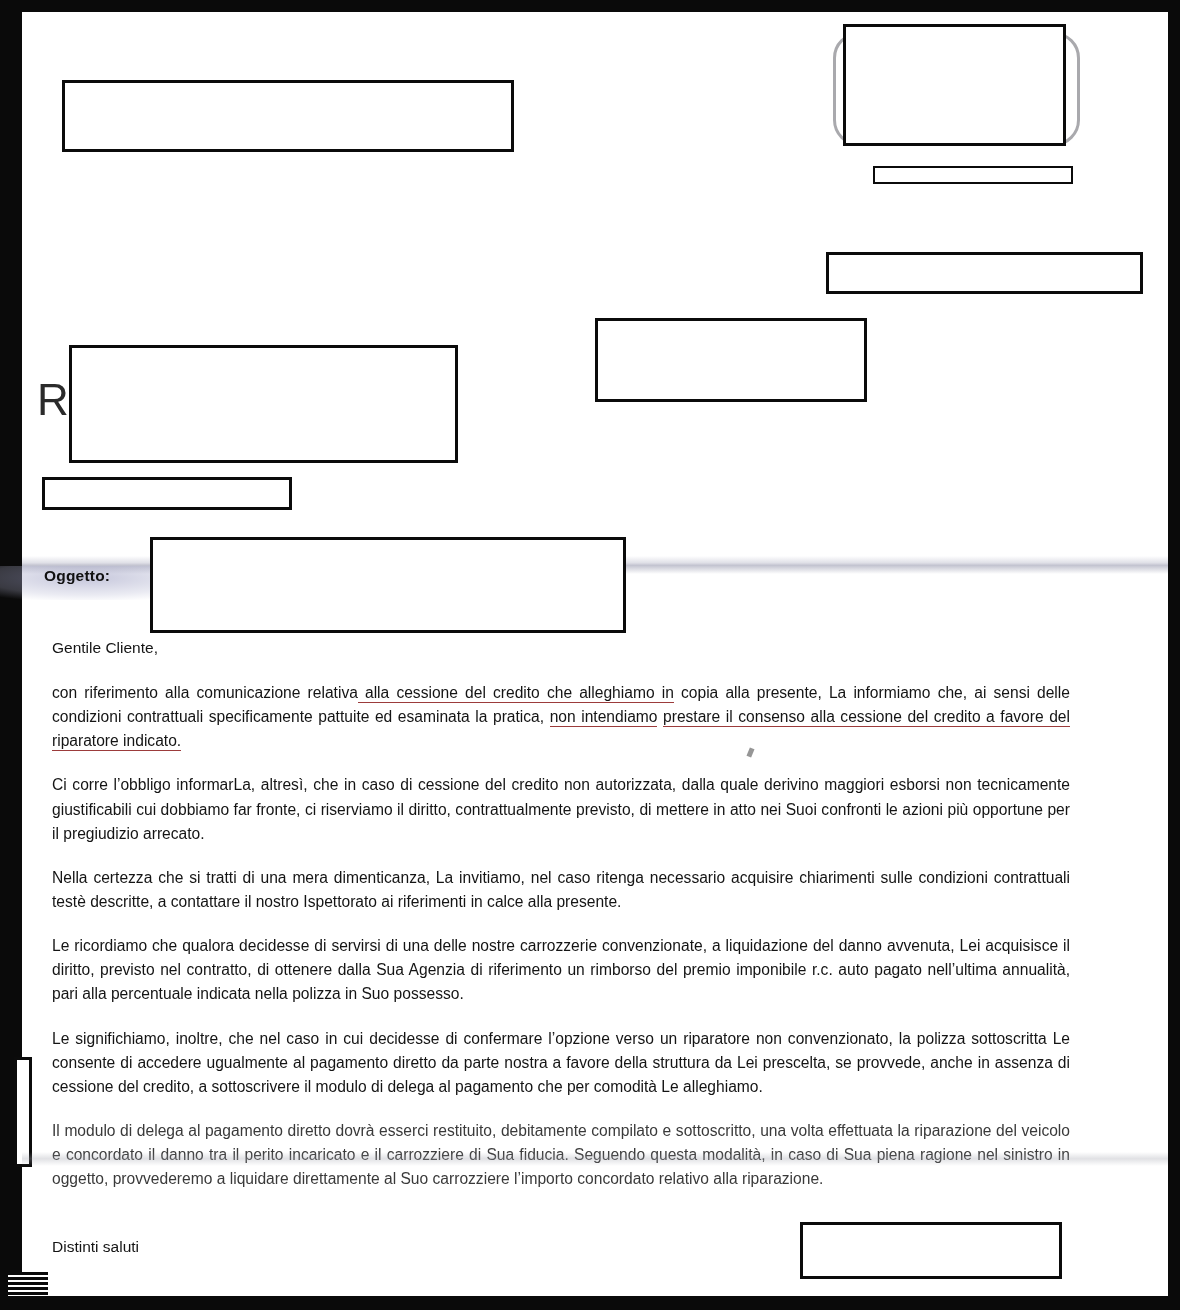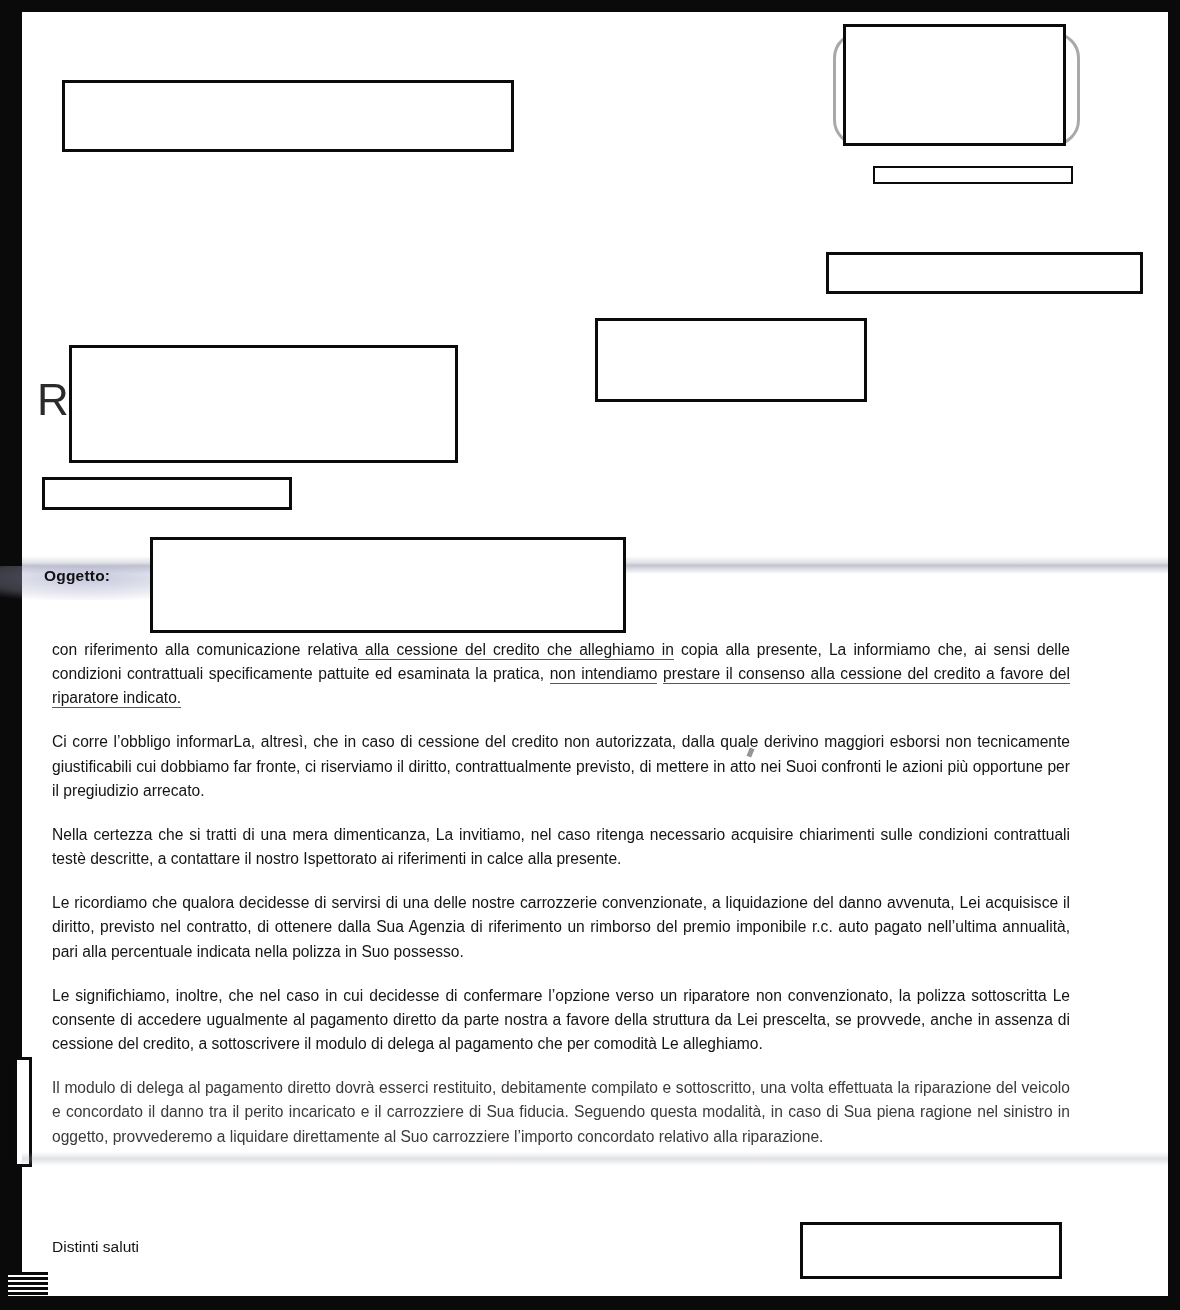--- a/index.html
+++ b/index.html
@@ -238,20 +238,21 @@
   <div class="label-bold" style="left:44px; top:531px;margin-top:36px;">Oggetto:</div>
 
   <div class="scan-seam"></div>
   <div class="scan-seam-blob"></div>
   <div class="scan-seam-low"></div>
 
   <div class="speck" style="left:748px; top:748px; width:5px; height:9px; transform:rotate(22deg);"></div>
 
   <div class="letter-body">
 
+    <p class="greeting">Gentile Cliente,</p>
 
     <p class="para">con
       riferimento alla comunicazione relativa<span class="uline"> alla cessione
       del credito che alleghiamo in</span> copia alla presente, La informiamo
       che, ai sensi delle condizioni contrattuali specificamente pattuite ed
       esaminata la pratica, <span class="uline">non intendiamo</span>
       <span class="uline">prestare il consenso alla cessione del credito a favore
       del riparatore indicato.</span></p>
 
     <p class="para">Ci corre l’obbligo informarLa, altresì, che in caso di cessione del credito non autorizzata, dalla quale derivino maggiori esborsi non tecnicamente giustificabili cui dobbiamo far fronte, ci riserviamo il diritto, contrattualmente previsto, di mettere in atto nei Suoi confronti le azioni più opportune per il  pregiudizio arrecato.</p>

